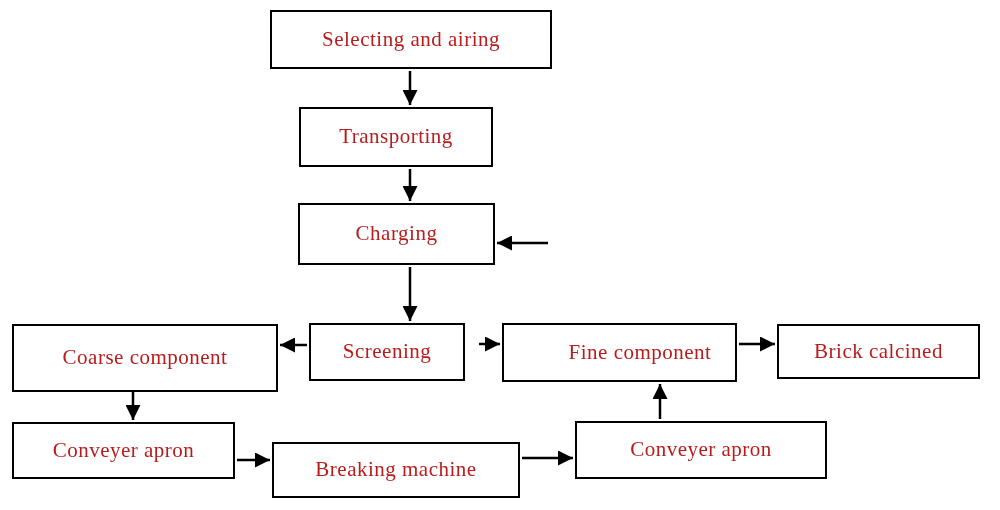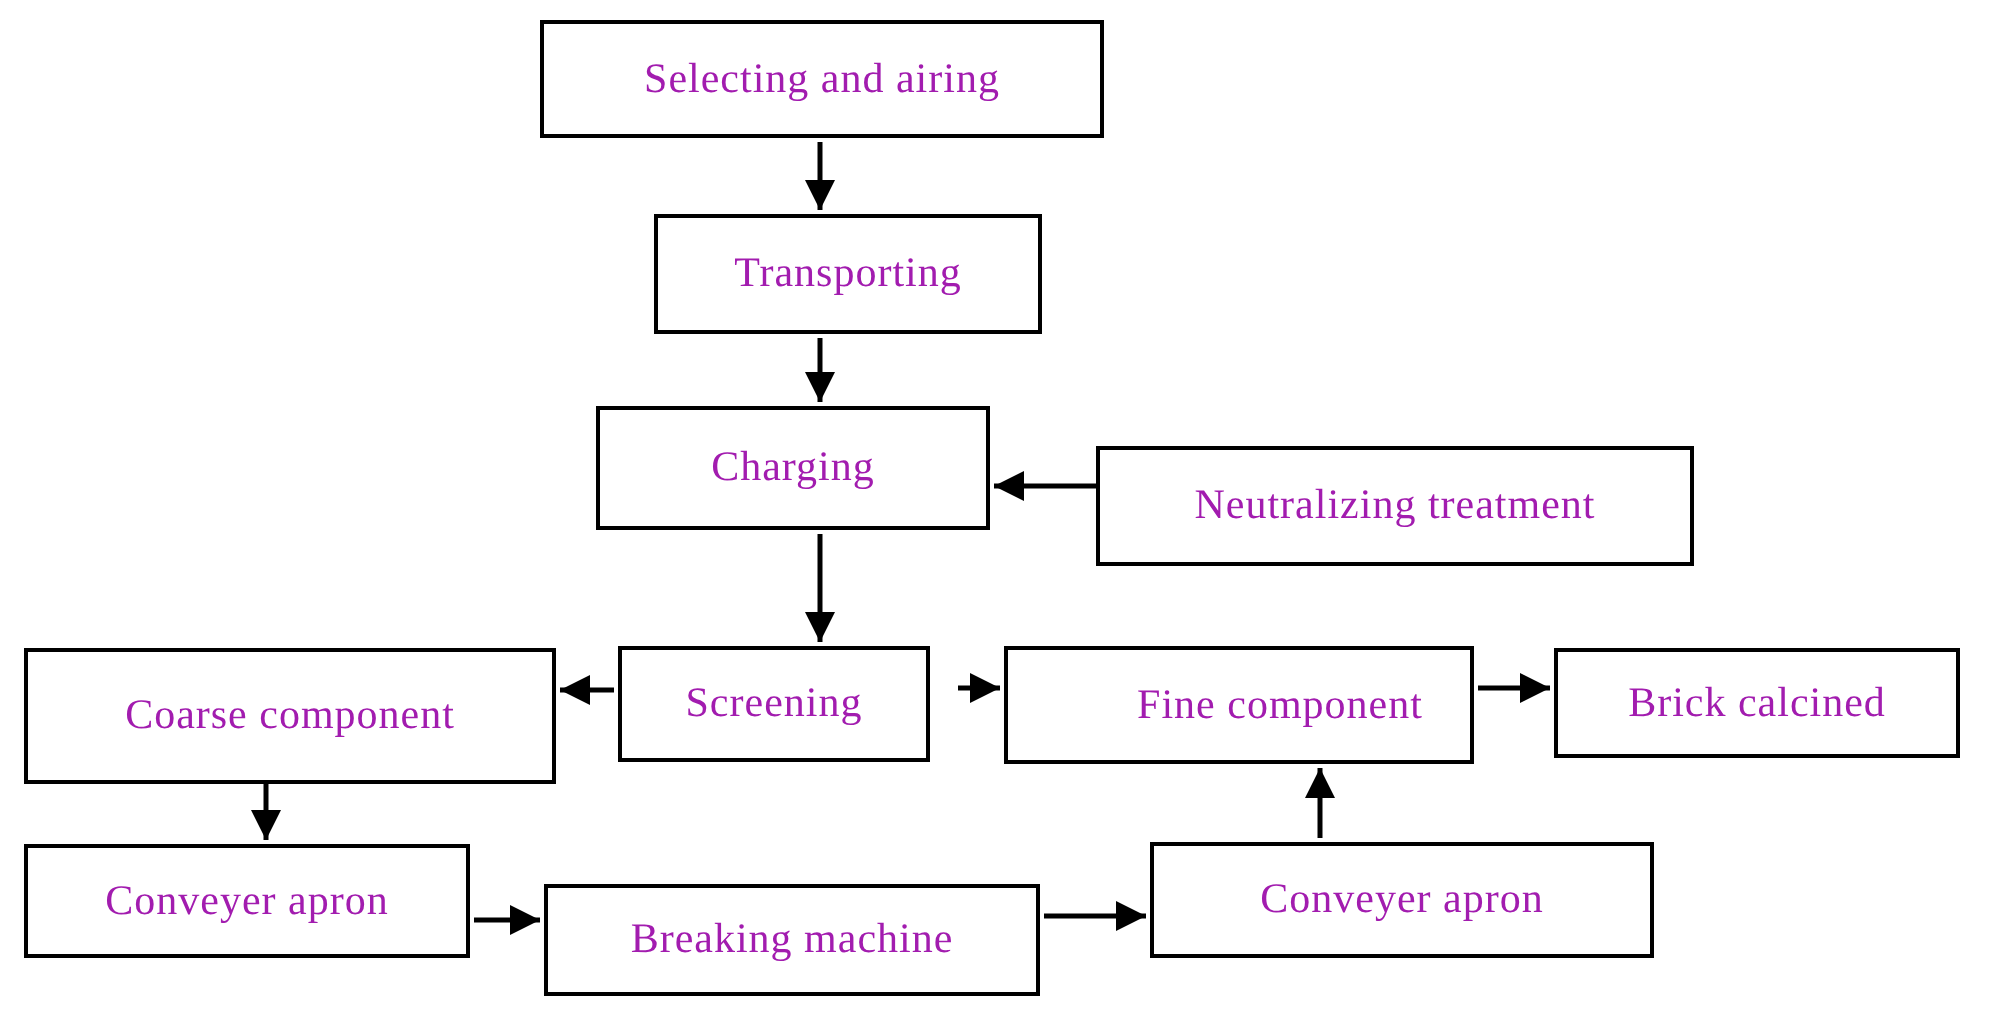--- a/index.html
+++ b/index.html
@@ -17,36 +17,36 @@
   }
   .node {
     position: absolute;
     box-sizing: border-box;
     border: 2px solid #000000;
     background: #ffffff;
     display: flex;
     align-items: center;
     justify-content: center;
     font-size: 21px;
-    color: #a21caf;
+    color: #b91c1c;
     text-align: center;
     line-height: 1.1;
     letter-spacing: 0.5px;
   }
   #arrow-layer {
     position: absolute;
     left: 0;
     top: 0;
     width: 1000px;
     height: 510px;
     pointer-events: none;
   }
   
   .n-selecting   { left: 270px; top: 10px;  width: 282px; height: 59px; }
-  .n-transporting{ left: 299px; top: 107px; width: 194px; height: 60px; margin-left: 28px; }
+  .n-transporting{ left: 299px; top: 107px; width: 194px; height: 60px; }
   .n-charging    { left: 298px; top: 203px; width: 197px; height: 62px; }
   .n-neutralizing{ left: 548px; top: 223px; width: 299px; height: 60px; }
   .n-coarse      { left: 12px;  top: 324px; width: 266px; height: 68px; }
   .n-screening   { left: 309px; top: 323px; width: 156px; height: 58px; }
   .n-fine        { left: 502px; top: 323px; width: 235px; height: 59px; padding-left: 41px; }
   .n-brick       { left: 777px; top: 324px; width: 203px; height: 55px; }
   .n-conveyer-l  { left: 12px;  top: 422px; width: 223px; height: 57px; }
   .n-breaking    { left: 272px; top: 442px; width: 248px; height: 56px; }
   .n-conveyer-r  { left: 575px; top: 421px; width: 252px; height: 58px; }
 </style>
@@ -73,21 +73,20 @@
     <line x1="522" y1="458" x2="573" y2="458" stroke="#000" stroke-width="2.5" marker-end="url(#ah)"></line>
     <line x1="660" y1="419" x2="660" y2="384" stroke="#000" stroke-width="2.5" marker-end="url(#ah)"></line>
   </svg>
 
   <div class="node n-selecting">Selecting and airing</div>
 
   <div class="node n-transporting">Transporting</div>
 
   <div class="node n-charging">Charging</div>
 
-  <div class="node n-neutralizing">Neutralizing treatment</div>
 
   <div class="node n-coarse">Coarse component</div>
 
   <div class="node n-screening">Screening</div>
 
   <div class="node n-fine">Fine component</div>
 
   <div class="node n-brick">Brick calcined</div>
 
   <div class="node n-conveyer-l">Conveyer apron</div>

